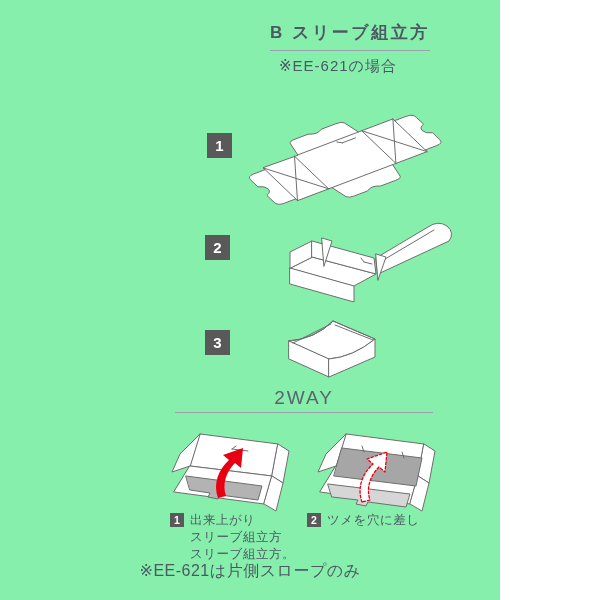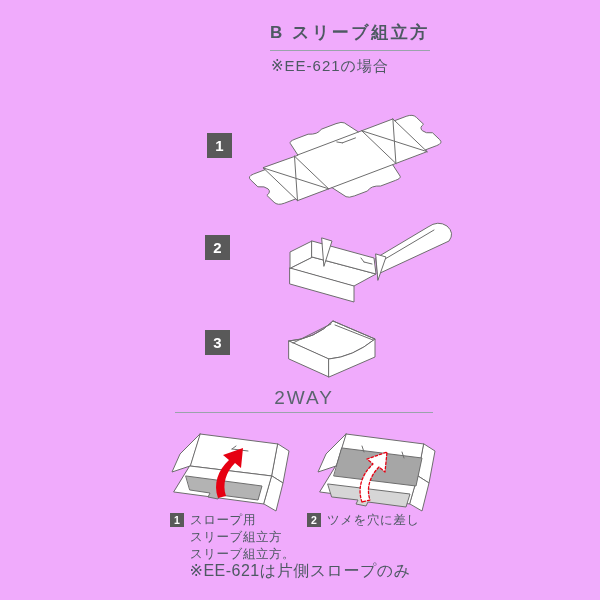--- a/index.html
+++ b/index.html
@@ -1,23 +1,23 @@
 <!DOCTYPE html>
 <html><head>
 <meta charset="utf-8">
 <style>
   html,body{margin:0;padding:0;background:#fff;}
-  .page{position:relative;width:600px;height:600px;background:#f0abfc;overflow:hidden;
+  .page{position:relative;width:500px;height:600px;background:#86efac;overflow:hidden;
         font-family:"Liberation Sans","DejaVu Sans",sans-serif;color:#4d5962;}
 
   
   .header{position:absolute;left:270px;top:21px;}
   .title{font-size:17px;font-weight:600;letter-spacing:2.5px;color:#4d5962;
          padding-bottom:6px;border-bottom:1px solid #9aa3ab;display:inline-block;}
-  .subtitle{position:absolute;left:271px;top:57px;font-size:15px;letter-spacing:1px;color:#4d5962;}
+  .subtitle{position:absolute;left:279px;top:57px;font-size:15px;letter-spacing:1px;color:#4d5962;}
 
   
   .badge{position:absolute;width:25px;height:25px;background:#595959;color:#fff;
          display:flex;align-items:center;justify-content:center;
          font-size:15px;font-weight:700;}
   .badge.b1{left:207px;top:133px;}
   .badge.b2{left:205px;top:235px;}
   .badge.b3{left:205px;top:330px;}
 
   
@@ -127,21 +127,21 @@
     <path class="white" d="M106,50 L117,57 L110,85 L98,78 Z"></path>
     <path class="slope-gray" d="M30,22 L110,32 L104,60 L22,50 Z"></path>
     <path d="M50,20 L52,26 M90,26 L92,32"></path>
     <path class="flap-light" d="M16,58 L98,68 L94,81 L56,76 L54,80 L44,78 L46,74 L20,71 Z"></path>
     <path class="arrow-dotted" d="M50,76 C45,62 50,48 61,38 L55,33 L75,26 L73,46 L67,41 C58,50 54,62 58,74 Z"></path>
   </svg>
 
   <div class="caption left">
     <span class="mini-badge">1</span>
     <div class="caption-lines">
-      <div>スロープ用</div>
+      <div>出来上がり</div>
       <div>スリーブ組立方</div>
       <div>スリーブ組立方。</div>
     </div>
   </div>
 
   <div class="caption right">
     <span class="mini-badge">2</span>
     <div class="caption-lines">
       <div>ツメを穴に差し</div>
     </div>

